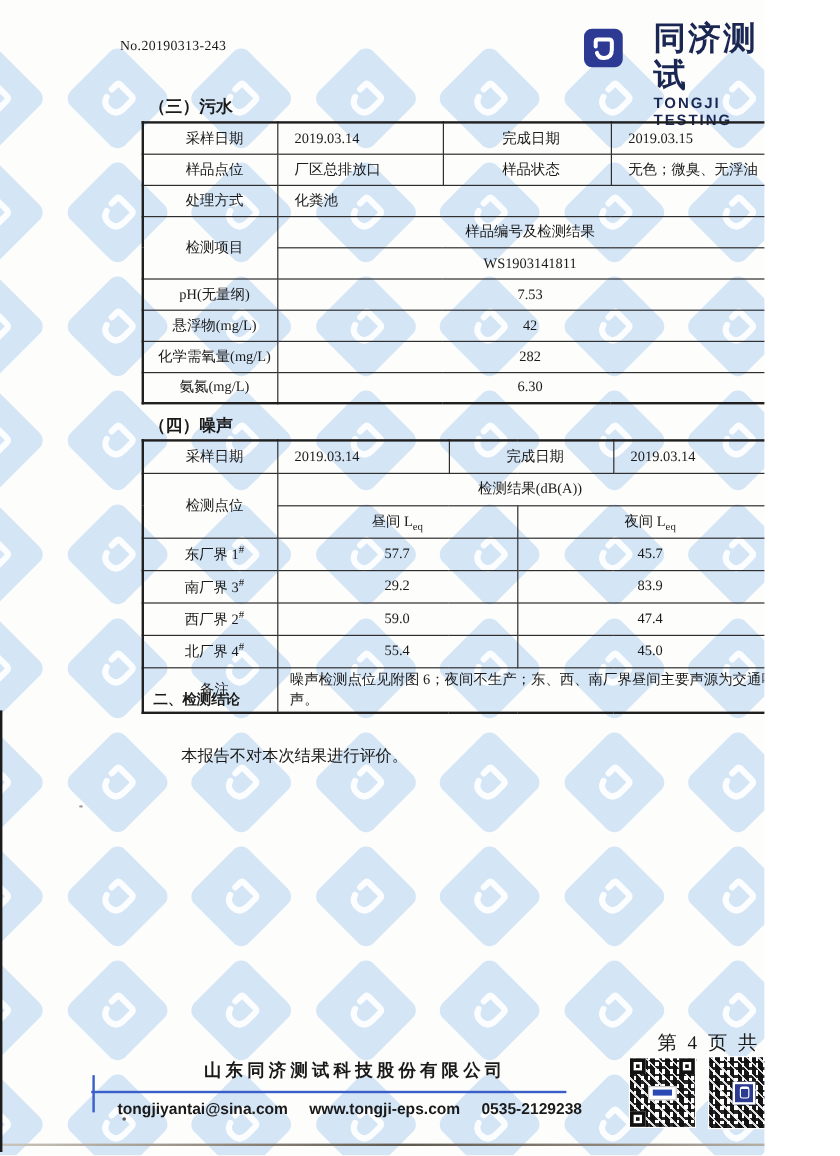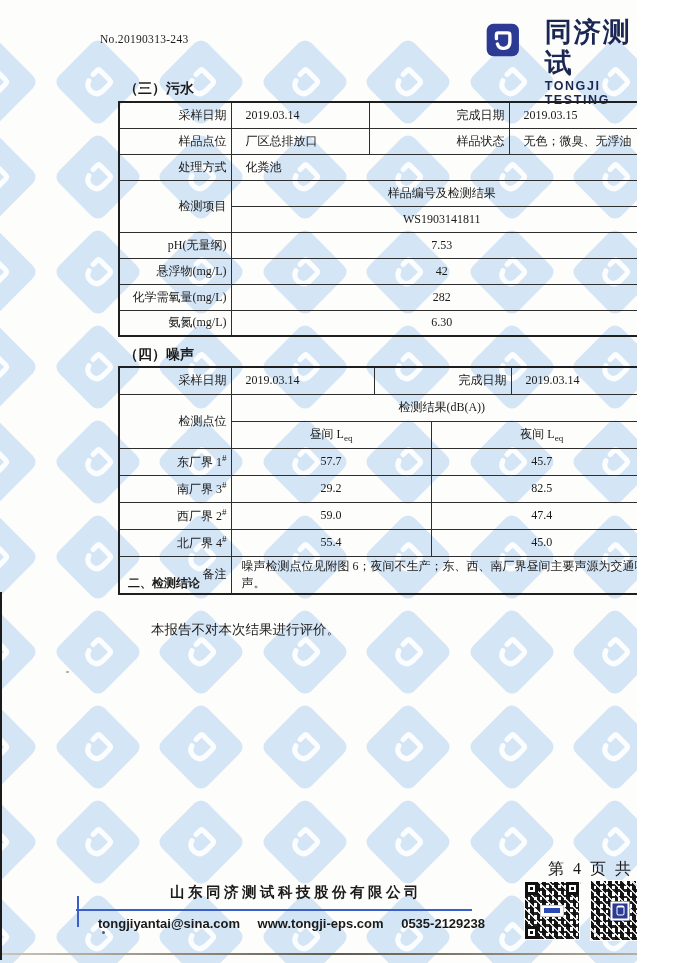--- a/index.html
+++ b/index.html
@@ -30,21 +30,21 @@
   .h-conclusion{left:128px; top:575px; font-size:12px;}
   .conclusion-text{position:absolute; left:151px; top:621px; font-size:13.5px; z-index:2;}
   
   table{position:absolute; left:118px; border-collapse:collapse; table-layout:fixed;
         width:534px; z-index:2; background:transparent;}
   .t1{top:101px;} .t2{top:366px;}
   td{border:1px solid #2e2e2e; font-size:12px; padding:1px 4px; vertical-align:middle;
      overflow:hidden; white-space:nowrap;}
   table{border:2px solid #1f1f1f;}
   .t1 tr{height:26px;} .t2 tr{height:27px;}
-  td.lb{text-align:right; padding-left:11px;}
+  td.lb{text-align:center; padding-left:11px;}
   td.lv{text-align:left; padding-left:14px;}
   td.ct{text-align:center;}
   td.rm{white-space:normal; font-size:12px; padding-left:10px;}
   sup{font-size:9px;} sub{font-size:9px;}
   
   .page-num{position:absolute; left:548px; top:859px; font-size:16px; letter-spacing:2.5px; z-index:2;}
   .company{position:absolute; left:170px; top:883px; font-size:14.5px; font-weight:bold;
            letter-spacing:3.5px; font-family:"Liberation Sans", sans-serif; z-index:2;}
   .blue-line{position:absolute; left:76px; top:909px; width:396px; height:2px; background:#3a5fc8; z-index:2;}
   .cross-v{position:absolute; left:77px; top:896px; width:2px; height:31px; background:#3a5fc8; z-index:2;}
@@ -578,21 +578,21 @@
       <td class="ct" colspan="2"><span>夜间 L</span><sub>eq</sub></td>
     </tr>
     <tr>
       <td class="lb"><span>东厂界 1</span><sup>#</sup></td>
       <td class="ct" colspan="2">57.7</td>
       <td class="ct" colspan="2">45.7</td>
     </tr>
     <tr>
       <td class="lb"><span>南厂界 3</span><sup>#</sup></td>
       <td class="ct" colspan="2">29.2</td>
-      <td class="ct" colspan="2">82.5</td>
+      <td class="ct" colspan="2">83.9</td>
     </tr>
     <tr>
       <td class="lb"><span>西厂界 2</span><sup>#</sup></td>
       <td class="ct" colspan="2">59.0</td>
       <td class="ct" colspan="2">47.4</td>
     </tr>
     <tr>
       <td class="lb"><span>北厂界 4</span><sup>#</sup></td>
       <td class="ct" colspan="2">55.4</td>
       <td class="ct" colspan="2">45.0</td>

